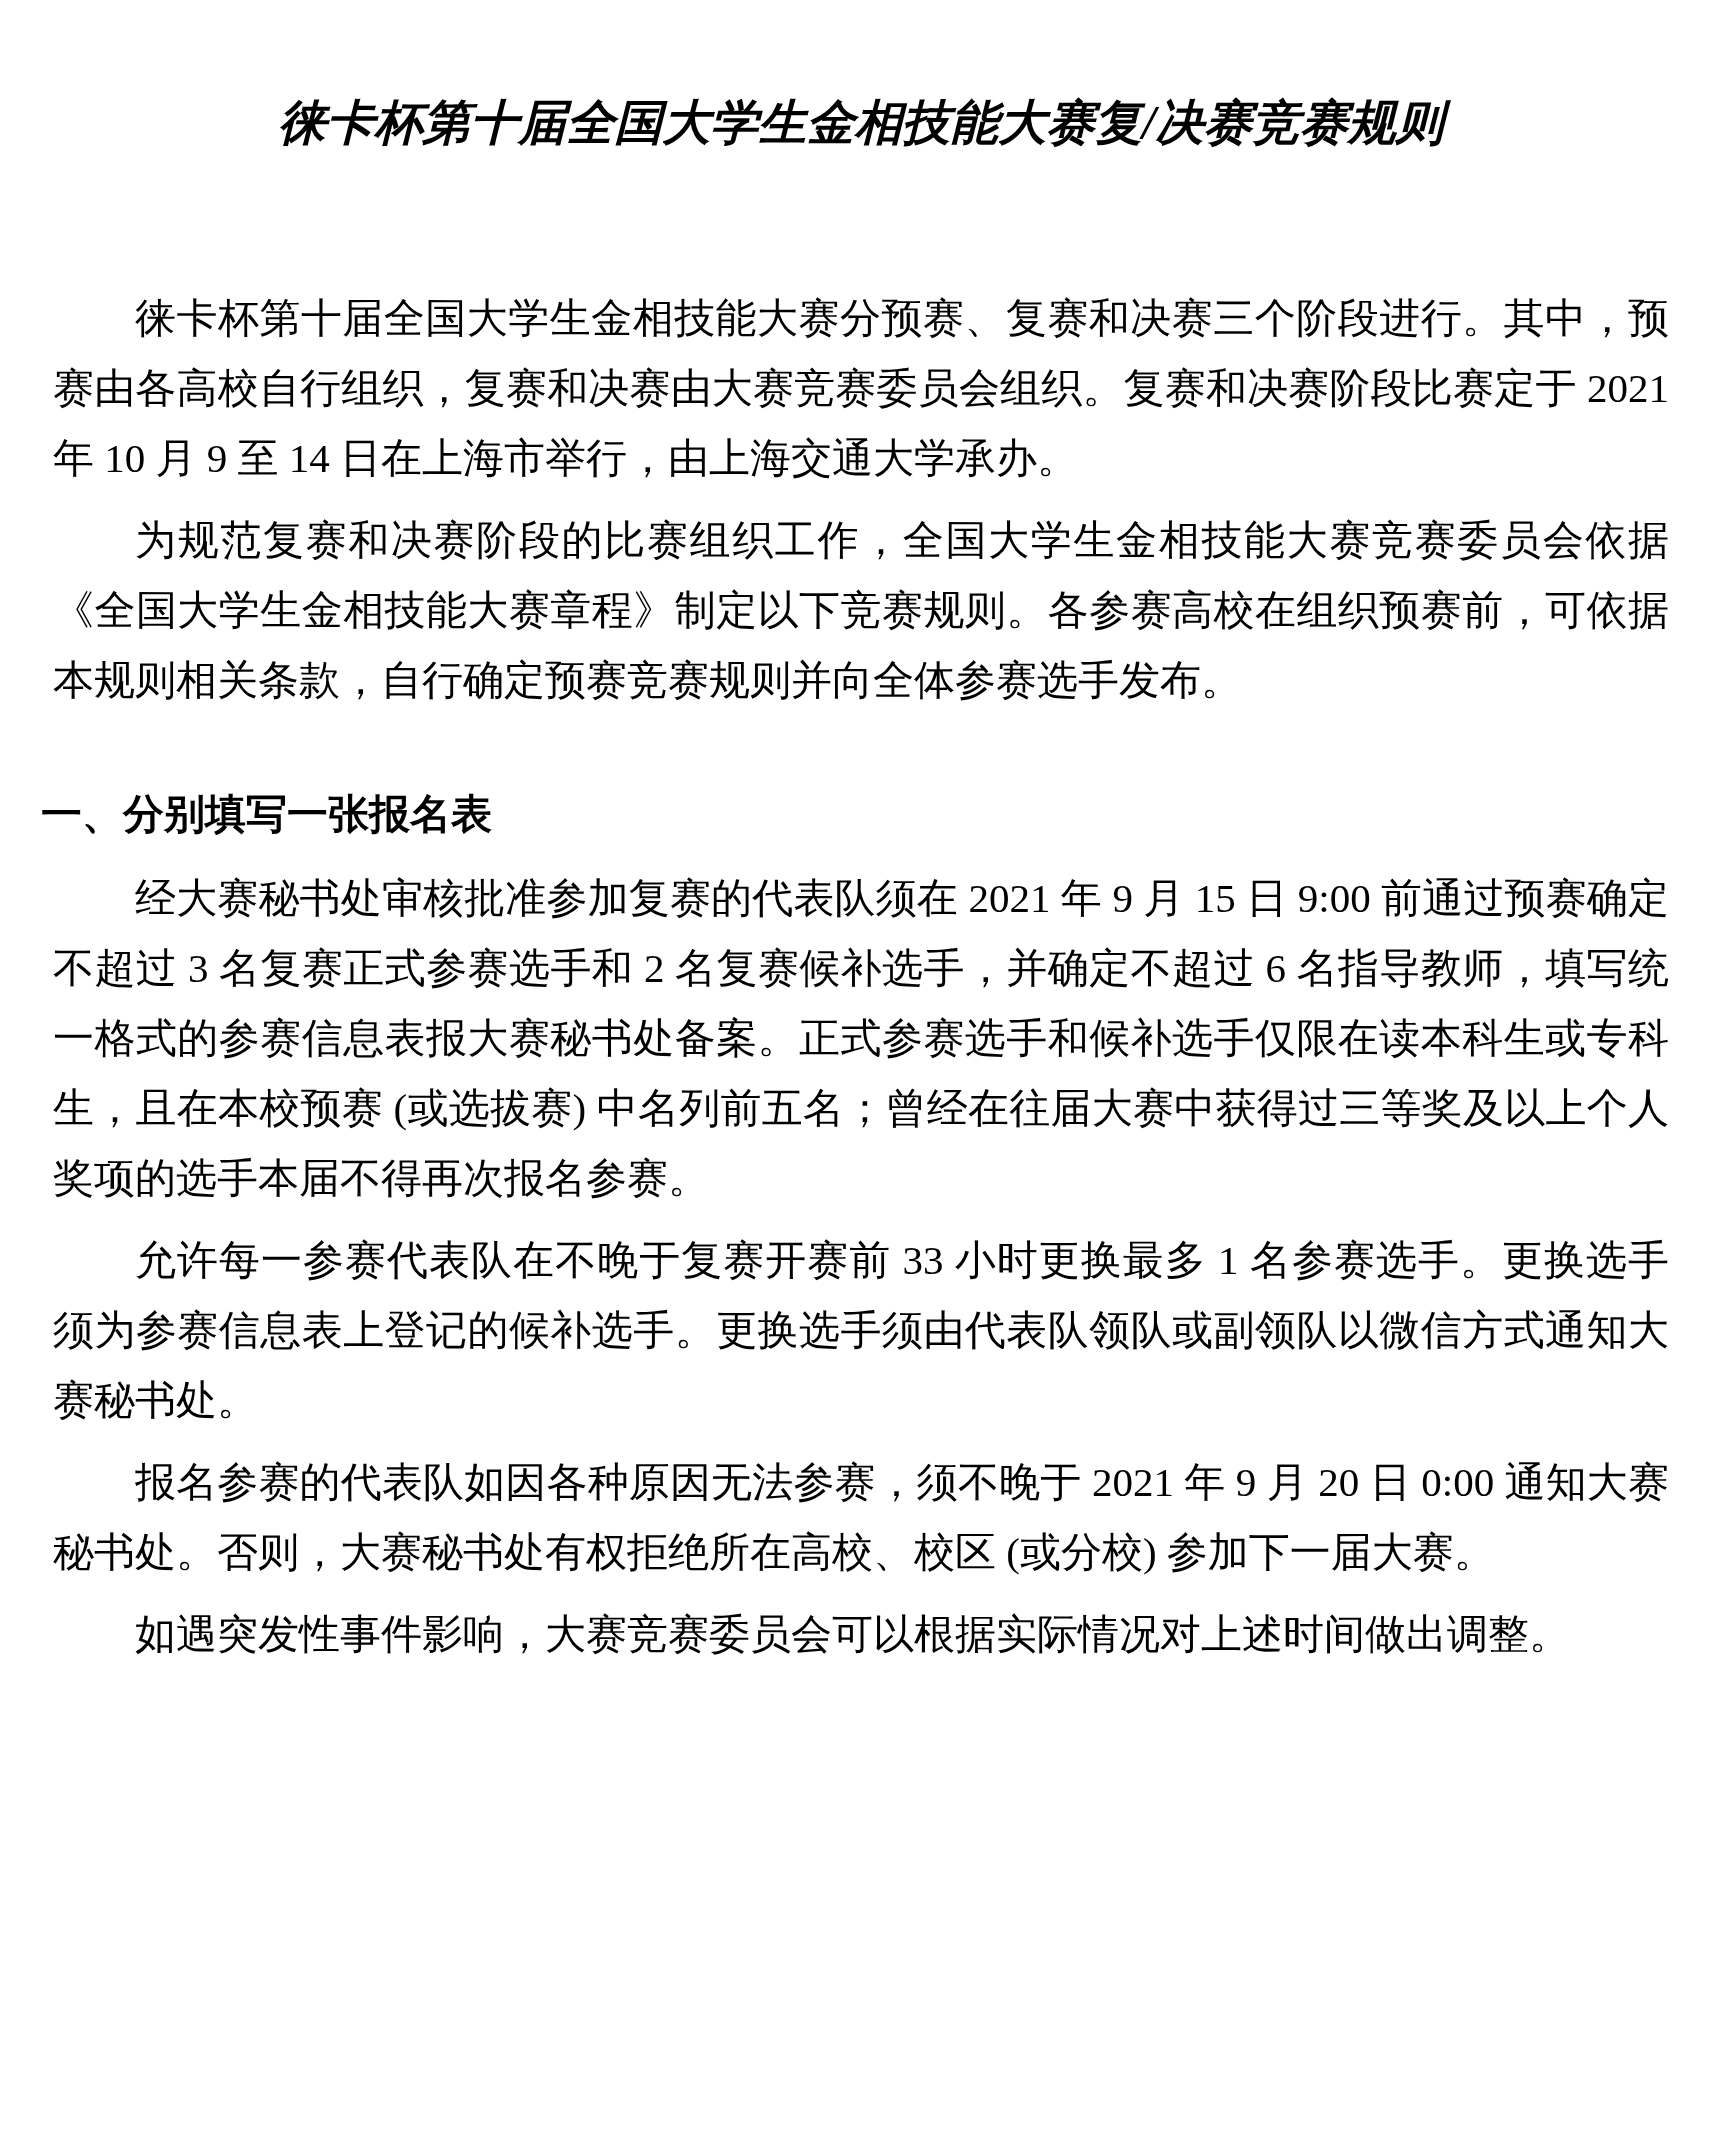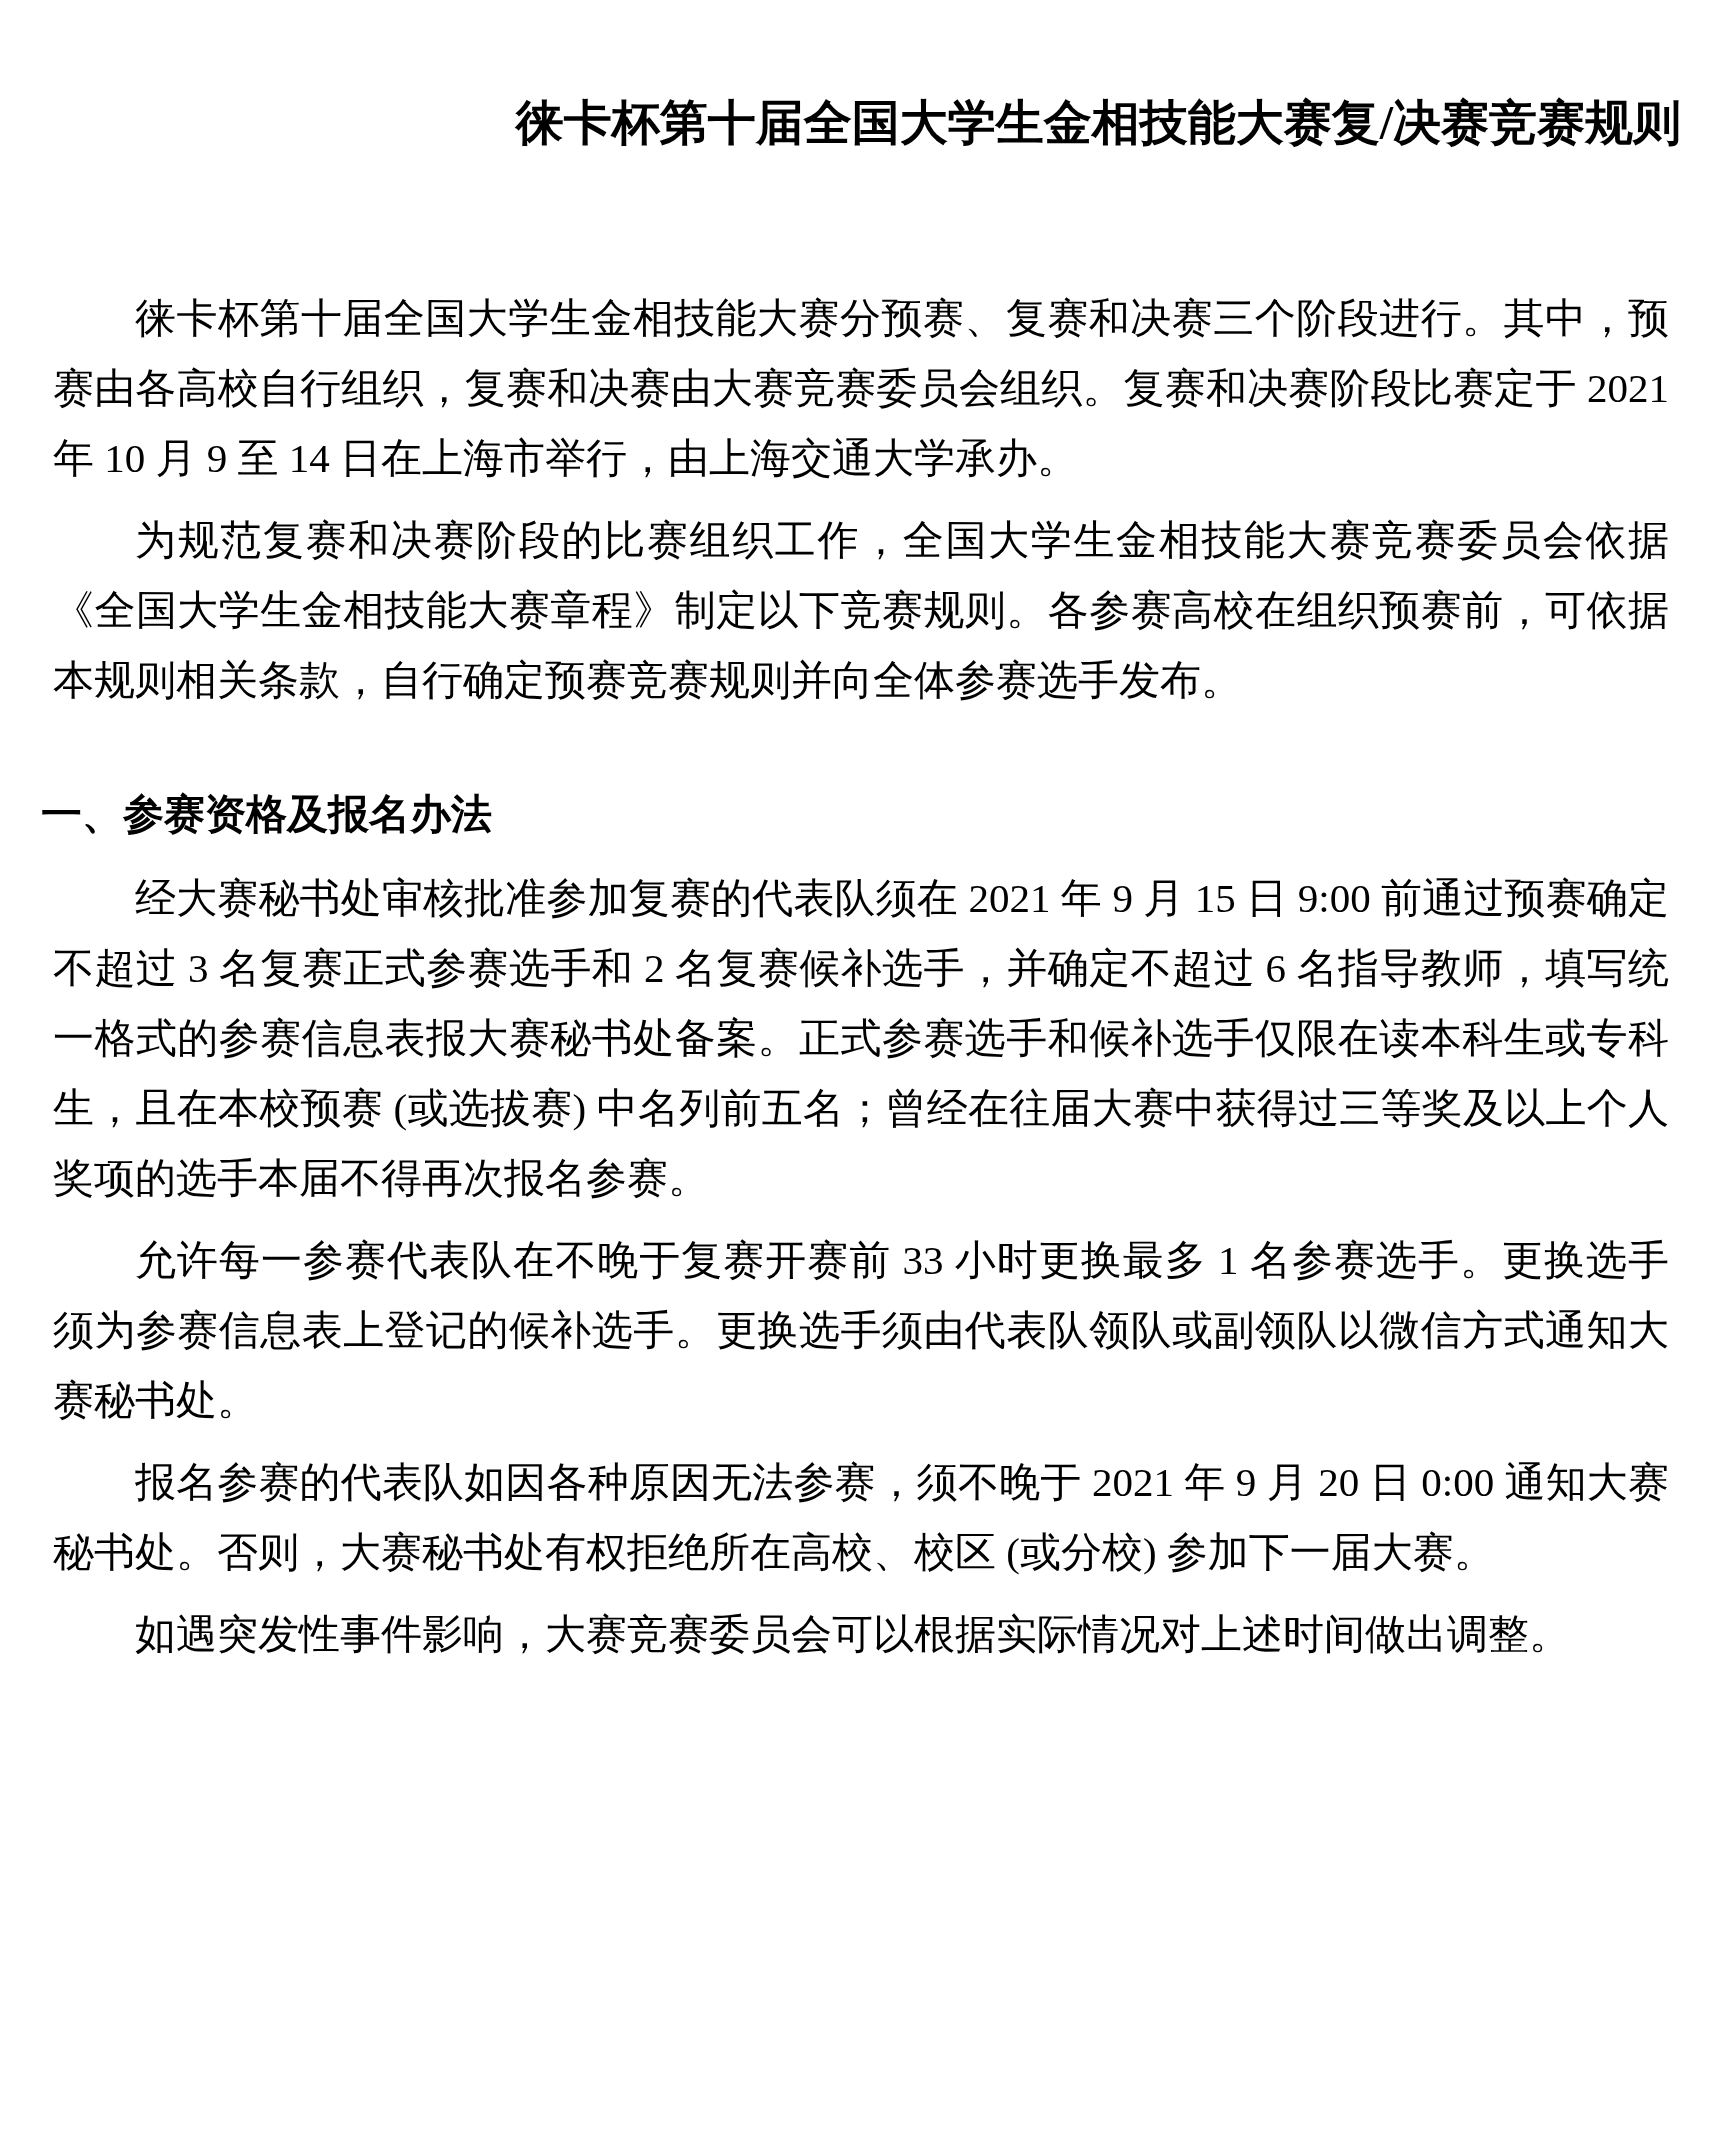--- a/index.html
+++ b/index.html
@@ -18,23 +18,24 @@
   }
   .content {
     position: absolute;
     left: 41px;
     right: 41px;
     top: 91px;
   }
   .title {
     font-size: 48px;
     font-weight: bold;
-    text-align: right;
+    text-align: center;
     line-height: 1.35;
     margin: 0 0 127px 0;
+    font-style: italic;
   }
   .para {
     font-size: 41px;
     line-height: 70px;
     text-align: justify;
     text-indent: 2em;
     margin: 12px;
     word-break: normal;
   }
   .heading {
@@ -46,21 +47,21 @@
   }
 </style>
 </head>
 <body>
 
 <div class="page">
   <div class="content">
     <h1 class="title">徕卡杯第十届全国大学生金相技能大赛复/决赛竞赛规则</h1>
     <p class="para">徕卡杯第十届全国大学生金相技能大赛分预赛、复赛和决赛三个阶段进行。其中，预赛由各高校自行组织，复赛和决赛由大赛竞赛委员会组织。复赛和决赛阶段比赛定于 2021 年 10 月 9 至 14 日在上海市举行，由上海交通大学承办。</p>
     <p class="para">为规范复赛和决赛阶段的比赛组织工作，全国大学生金相技能大赛竞赛委员会依据《全国大学生金相技能大赛章程》制定以下竞赛规则。各参赛高校在组织预赛前，可依据本规则相关条款，自行确定预赛竞赛规则并向全体参赛选手发布。</p>
-    <h2 class="heading">一、参赛资格及报名办法</h2>
+    <h2 class="heading">一、分别填写一张报名表</h2>
     <p class="para">经大赛秘书处审核批准参加复赛的代表队须在 2021 年 9 月 15 日 9:00 前通过预赛确定不超过 3 名复赛正式参赛选手和 2 名复赛候补选手，并确定不超过 6 名指导教师，填写统一格式的参赛信息表报大赛秘书处备案。正式参赛选手和候补选手仅限在读本科生或专科生，且在本校预赛 (或选拔赛) 中名列前五名；曾经在往届大赛中获得过三等奖及以上个人奖项的选手本届不得再次报名参赛。</p>
     <p class="para">允许每一参赛代表队在不晚于复赛开赛前 33 小时更换最多 1 名参赛选手。更换选手须为参赛信息表上登记的候补选手。更换选手须由代表队领队或副领队以微信方式通知大赛秘书处。</p>
     <p class="para">报名参赛的代表队如因各种原因无法参赛，须不晚于 2021 年 9 月 20 日 0:00 通知大赛秘书处。否则，大赛秘书处有权拒绝所在高校、校区 (或分校) 参加下一届大赛。</p>
     <p class="para">如遇突发性事件影响，大赛竞赛委员会可以根据实际情况对上述时间做出调整。</p>
 
   </div>
 
 </div>
 
 

